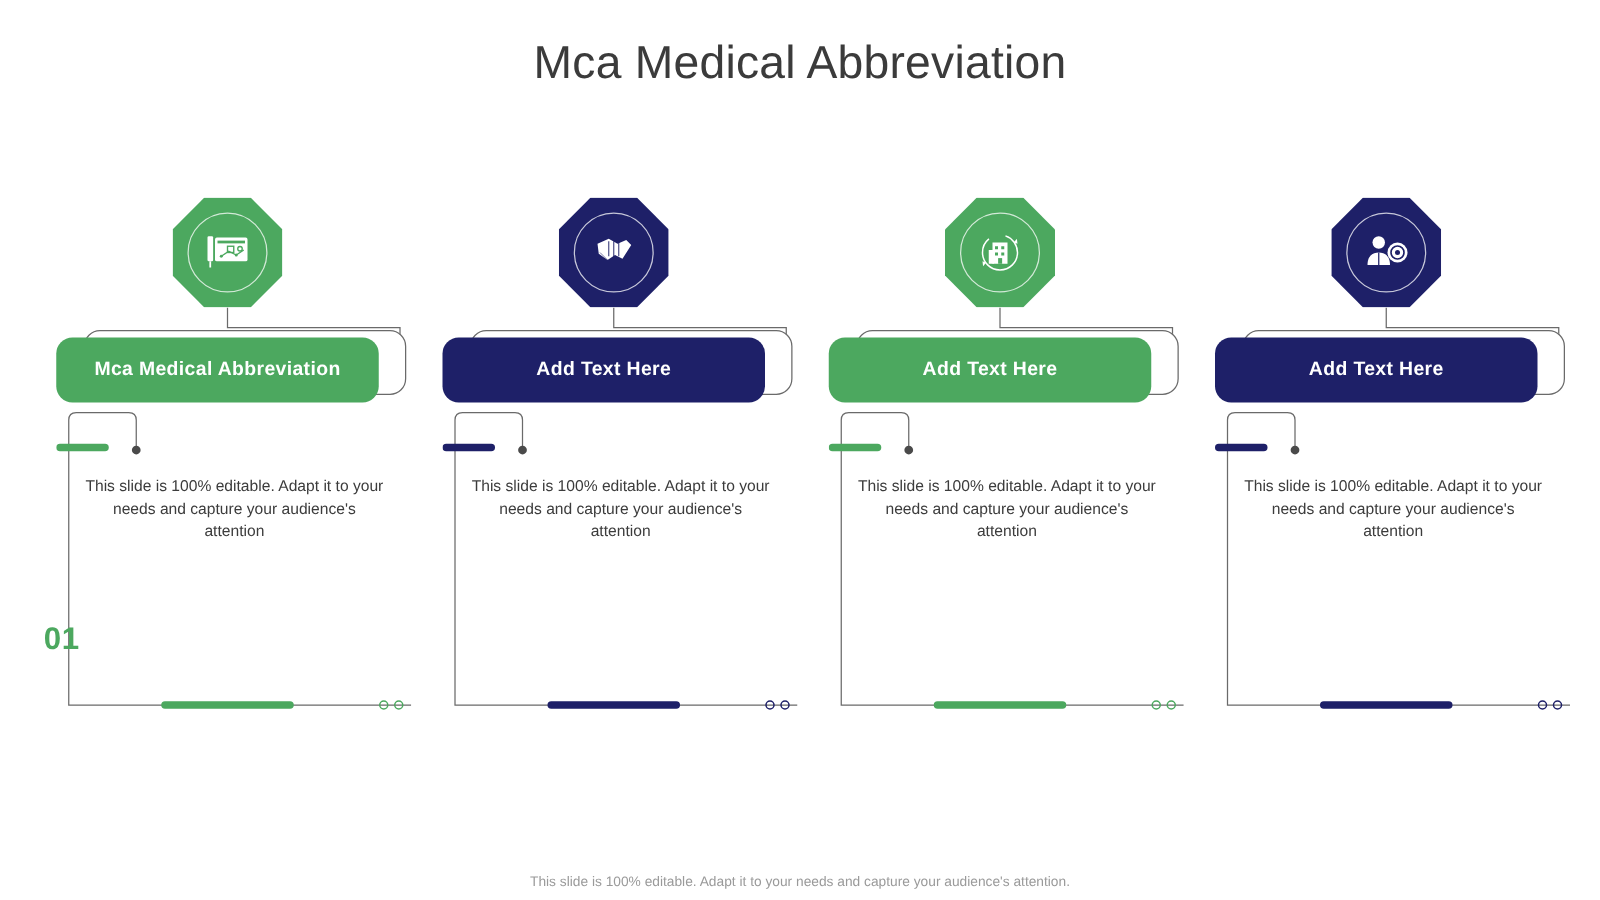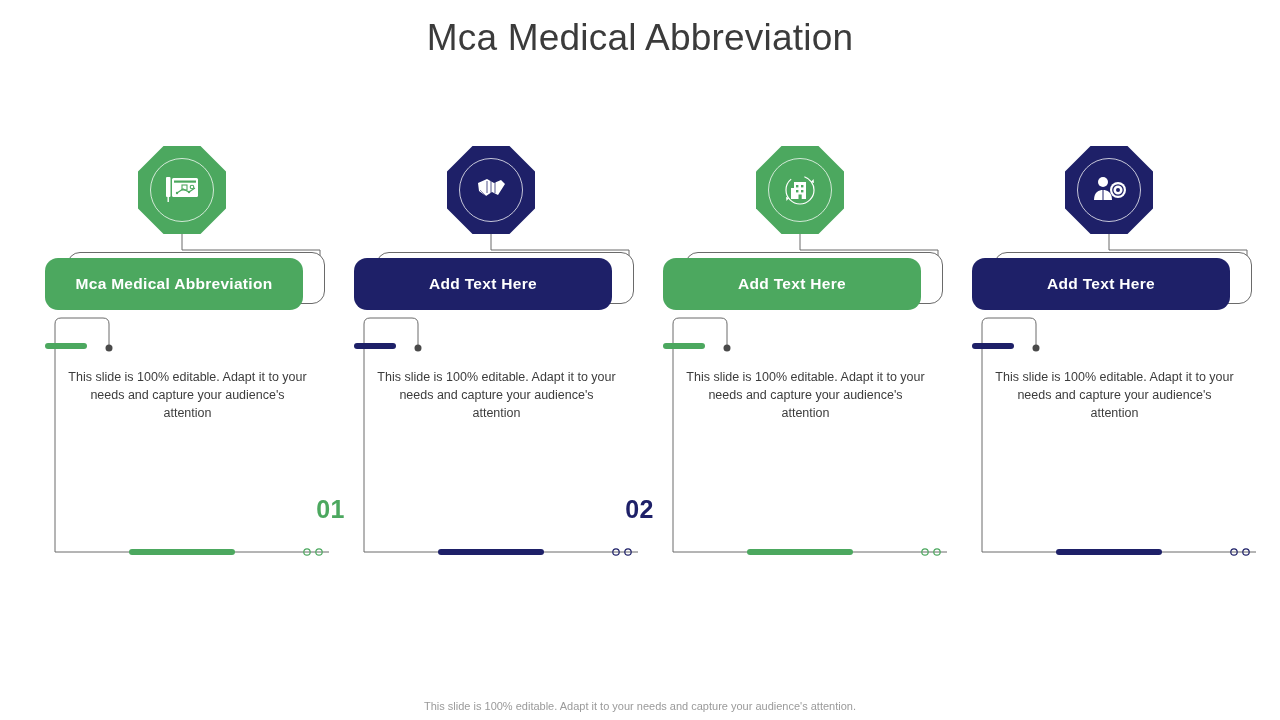--- a/index.html
+++ b/index.html
@@ -1,21 +1,21 @@
 <!DOCTYPE html>
 <html><head>
 <meta charset="utf-8">
 <style>
   html,body{margin:0;padding:0;}
   body{
     width:1280px;height:720px;background:#ffffff;
     font-family:"Liberation Sans","DejaVu Sans",sans-serif;
     overflow:hidden;position:relative;
   }
-  .slide{position:absolute;inset:0;}
+  .slide{position:absolute;inset:0;margin-top:12px;}
 
   .page-title{
     position:absolute;top:16px;left:0;width:1280px;text-align:center;
     font-size:37px;font-weight:400;color:#3b3b3b;letter-spacing:.2px;
     line-height:1.2;
   }
 
   .cards{
     position:absolute;top:140px;left:0;width:1280px;height:440px;
   }
@@ -70,21 +70,21 @@
   .body-frame{
     position:absolute;top:176px;left:10px;width:284px;height:248px;
   }
   .body-frame svg{display:block;}
 
   .body-text{
     position:absolute;top:228px;left:30px;width:245px;
     text-align:center;font-size:12.5px;line-height:18px;color:#3c3c3c;
   }
   .card-num{
-    position:absolute;top:355px;left:0;width:310px;text-align:right;
+    position:absolute;top:345px;left:0;width:310px;text-align:left;
     font-size:25px;font-weight:bold;letter-spacing:.5px;
   }
 
   .footer{
     position:absolute;left:0;bottom:8px;width:1280px;text-align:center;
     font-size:11px;color:#9a9a9a;
   }
 </style>
 </head>
 <body>
@@ -159,21 +159,20 @@
           <path d="M10 8 L10 236 L284 236" fill="none" stroke="#6A6A6A" stroke-width="1"></path>
           <path d="M10 8 Q10 2 16 2 L58 2 Q64 2 64 8 L64 30" fill="none" stroke="#6A6A6A" stroke-width="1"></path>
           <rect x="0" y="27" width="42" height="6" rx="3" fill="#1E2068"></rect>
           <circle cx="64" cy="32" r="3.5" fill="#4a4a4a"></circle>
           <rect x="84" y="233" width="106" height="6" rx="3" fill="#1E2068"></rect>
           <circle cx="262" cy="236" r="3.2" fill="none" stroke="#1E2068" stroke-width="1.2"></circle>
           <circle cx="274" cy="236" r="3.2" fill="none" stroke="#1E2068" stroke-width="1.2"></circle>
         </svg>
       </div>
       <div class="body-text">This slide is 100% editable. Adapt it to your needs and capture your audience's attention</div>
-      <div class="card-num" style="color:#1E2068">02</div>
     </div>
 
     <div class="card c2">
       <div class="icon-wrap">
         <div class="octagon" style="background: rgb(76, 168, 95);">
           <div class="ring">
             <svg width="36" height="34" viewBox="0 0 36 34">
               <circle cx="18" cy="17" r="14" fill="none" stroke="#fff" stroke-width="1.2" stroke-dasharray="56 14"></circle>
               <path d="M29 9 L31.5 6 L32 10 Z" fill="#fff"></path>
               <path d="M7 25 L4.5 28 L4 24 Z" fill="#fff"></path>

